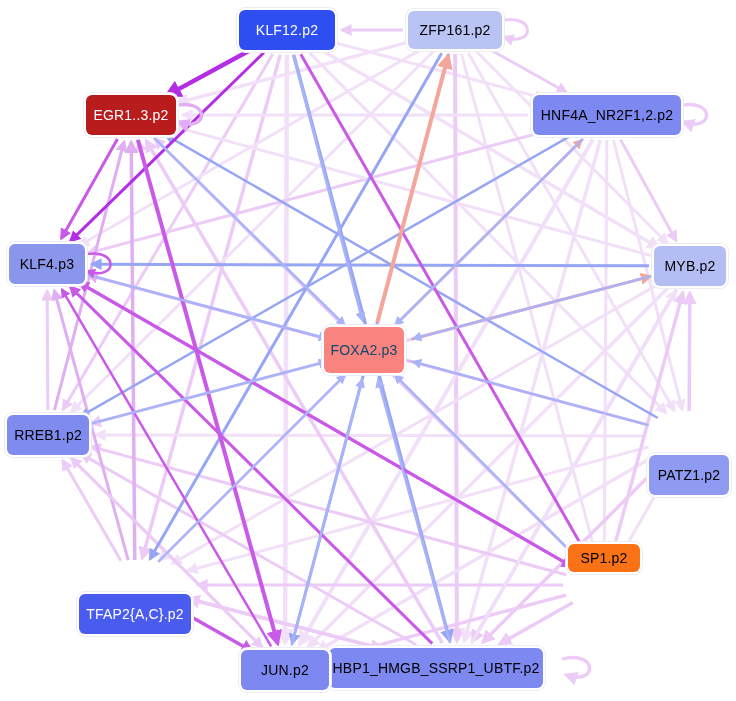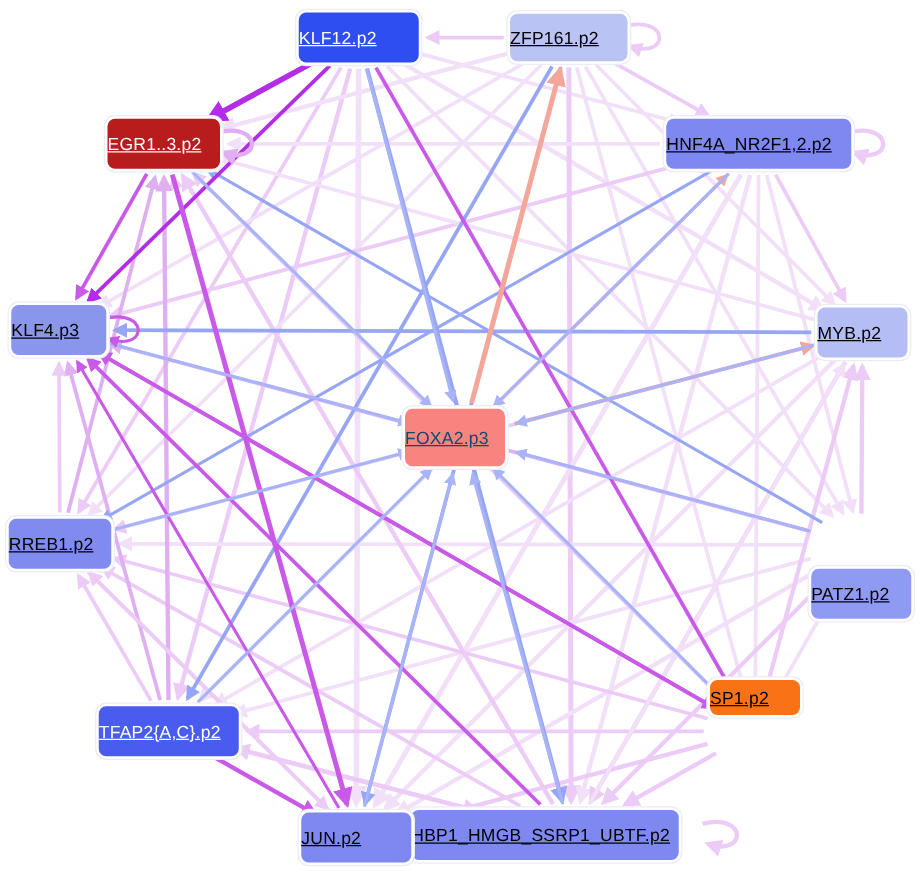--- a/index.html
+++ b/index.html
@@ -8,27 +8,26 @@
     width:736px;height:701px;
     background:#ffffff;
     font-family:"Liberation Sans","DejaVu Sans",sans-serif;
     overflow:hidden;
   }
   #edges-svg{position:absolute;left:0;top:0;width:736px;height:701px;}
   .node{
     position:absolute;
     transform:translate(-50%,-50%);
     border-radius:6px;
-    display:flex;align-items:center;
+    display:flex;align-items:center;justify-content:center;
     font-size:14px;
     white-space:nowrap;
     box-shadow:0 0 0 2px #ffffff,0 0 0 3px #ececf5;
     cursor:pointer;
     letter-spacing:.2px;
-    text-decoration:underline;
   }
   .node span{pointer-events:none;}
 </style>
 </head>
 <body>
 
 <div class="stage">
   <svg id="edges-svg" viewBox="0 0 736 701" xmlns="http://www.w3.org/2000/svg">
       <defs>
         <marker id="arrow-p1" viewBox="0 0 10 10" markerWidth="4" markerHeight="4" refX="8" refY="5" orient="auto" markerUnits="strokeWidth">
@@ -166,21 +165,21 @@
       </div>
       <div class="node" style="left: 604px; top: 558px; width: 72px; height: 28px; background: #f97316; color: rgb(0, 0, 0);">
         <span>SP1.p2</span>
       </div>
       <div class="node" style="left: 436px; top: 668px; width: 214px; height: 40px; background: rgb(125, 136, 240); color: rgb(0, 0, 0);">
         <span>HBP1_HMGB_SSRP1_UBTF.p2</span>
       </div>
       <div class="node" style="left: 285px; top: 670px; width: 88px; height: 40px; background: rgb(125, 136, 240); color: rgb(0, 0, 0);">
         <span>JUN.p2</span>
       </div>
-      <div class="node" style="left: 135px; top: 585px; width: 112px; height: 40px; background: rgb(74, 92, 240); color: rgb(255, 255, 255);">
+      <div class="node" style="left: 135px; top: 614px; width: 112px; height: 40px; background: rgb(74, 92, 240); color: rgb(255, 255, 255);">
         <span>TFAP2{A,C}.p2</span>
       </div>
       <div class="node" style="left: 48px; top: 435px; width: 82px; height: 40px; background: rgb(127, 139, 238); color: rgb(0, 0, 0);">
         <span>RREB1.p2</span>
       </div>
       <div class="node" style="left: 47px; top: 264px; width: 76px; height: 40px; background: rgb(138, 149, 236); color: rgb(0, 0, 0);">
         <span>KLF4.p3</span>
       </div>
       <div class="node" style="left: 131px; top: 115px; width: 90px; height: 40px; background: #b91c1c; color: rgb(255, 255, 255);">
         <span>EGR1..3.p2</span>

